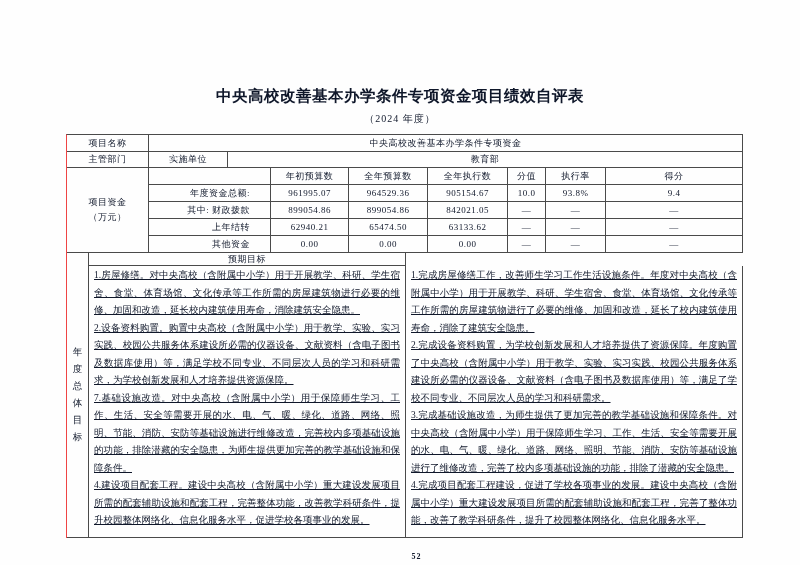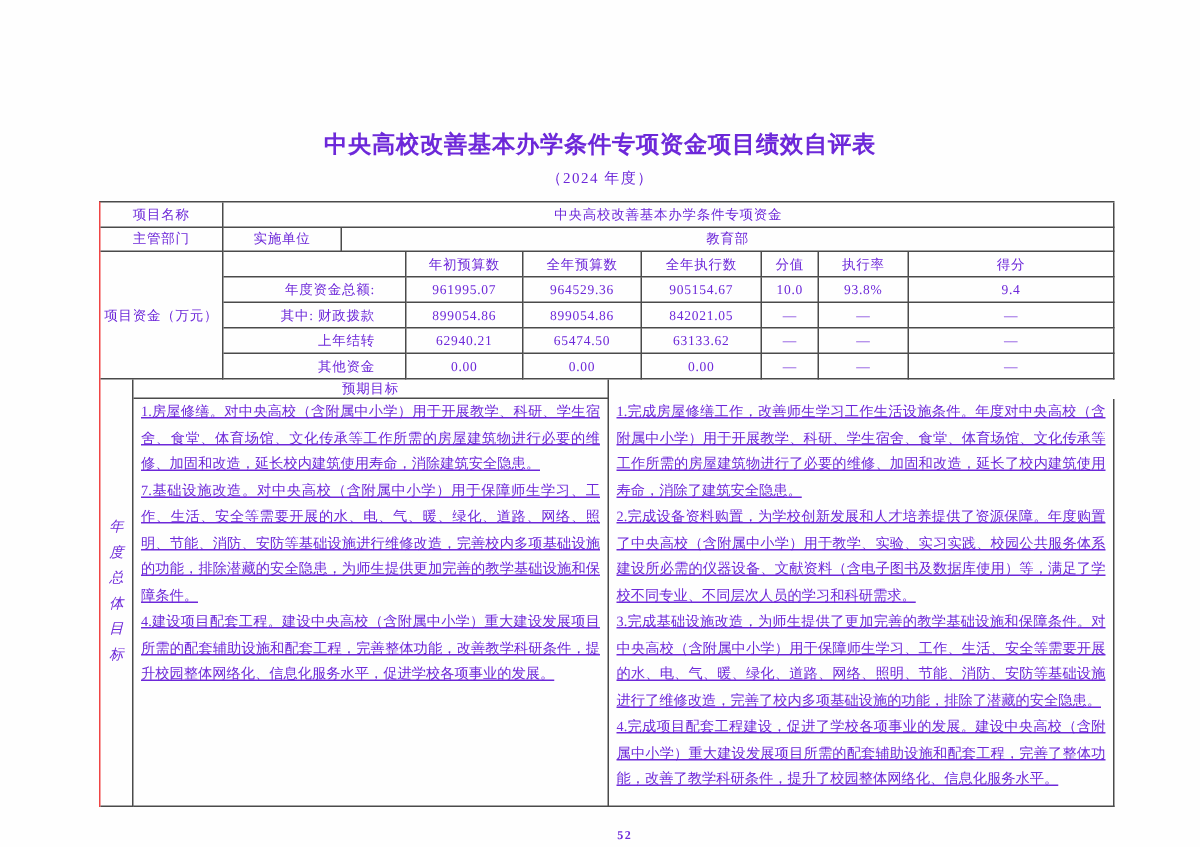--- a/index.html
+++ b/index.html
@@ -1,21 +1,21 @@
 <!DOCTYPE html>
 <html><head>
 <meta charset="utf-8">
 <style>
   html, body { margin:0; padding:0; background:#ffffff; }
   .sheet {
     position: relative;
     width: 800px; height: 565px;
     background: #fefefe;
     font-family: "Liberation Serif", "DejaVu Serif", serif;
-    color: #6d28d9;
+    color: #0f172a;
     overflow: hidden;
   }
   .title {
     padding-top: 86px;
     text-align: center;
     font-size: 15.5px;
     font-weight: bold;
     letter-spacing: 0.5px;
   }
   .subtitle {
@@ -51,30 +51,29 @@
   .h13 { height: 13px; }
   .flex1 { flex: 1 1 auto; min-width: 0; }
   .cA { width: 82px; flex: 0 0 82px; }
   .cB { width: 122px; flex: 0 0 122px; }
   .cC { width: 78px; flex: 0 0 78px; }
   .cD { width: 79px; flex: 0 0 79px; }
   .cE { width: 80px; flex: 0 0 80px; }
   .cF { width: 38px; flex: 0 0 38px; }
   .cG { width: 60px; flex: 0 0 60px; }
   .rlabel { justify-content: flex-end; padding-right: 20px; text-align: right; }
-  .fundsLabel { flex-direction: row; line-height: 15px; }
+  .fundsLabel { flex-direction: column; line-height: 15px; }
   .side { width: 22px; flex: 0 0 22px; }
   .vert {
     width: 1em;
     word-break: break-all;
     line-height: 17px;
     font-size: 9.5px;
     text-align: center;
     letter-spacing: 0;
-    font-style: italic;
   }
   .cExp { width: 317px; flex: 0 0 317px; }
   .paraCell {
     display: block;
     text-align: justify;
     font-size: 9.5px;
     line-height: 17.5px;
     padding: 1px 5px 7px 5px;
     letter-spacing: 0;
     text-decoration: underline;
@@ -172,20 +171,21 @@
       <div class="cell side">
         <div class="vert">年度总体目标</div>
       </div>
       <div class="col">
         <div class="row h13">
           <div class="cell cExp">预期目标</div>
         </div>
         <div class="row">
           <div class="cell cExp paraCell">
             <p>1.房屋修缮。对中央高校（含附属中小学）用于开展教学、科研、学生宿舍、食堂、体育场馆、文化传承等工作所需的房屋建筑物进行必要的维修、加固和改造，延长校内建筑使用寿命，消除建筑安全隐患。</p>
+            <p>2.设备资料购置。购置中央高校（含附属中小学）用于教学、实验、实习实践、校园公共服务体系建设所必需的仪器设备、文献资料（含电子图书及数据库使用）等，满足学校不同专业、不同层次人员的学习和科研需求，为学校创新发展和人才培养提供资源保障。</p>
             <p>7.基础设施改造。对中央高校（含附属中小学）用于保障师生学习、工作、生活、安全等需要开展的水、电、气、暖、绿化、道路、网络、照明、节能、消防、安防等基础设施进行维修改造，完善校内多项基础设施的功能，排除潜藏的安全隐患，为师生提供更加完善的教学基础设施和保障条件。</p>
             <p>4.建设项目配套工程。建设中央高校（含附属中小学）重大建设发展项目所需的配套辅助设施和配套工程，完善整体功能，改善教学科研条件，提升校园整体网络化、信息化服务水平，促进学校各项事业的发展。</p>
           </div>
           <div class="cell flex1 paraCell">
             <p>1.完成房屋修缮工作，改善师生学习工作生活设施条件。年度对中央高校（含附属中小学）用于开展教学、科研、学生宿舍、食堂、体育场馆、文化传承等工作所需的房屋建筑物进行了必要的维修、加固和改造，延长了校内建筑使用寿命，消除了建筑安全隐患。</p>
             <p>2.完成设备资料购置，为学校创新发展和人才培养提供了资源保障。年度购置了中央高校（含附属中小学）用于教学、实验、实习实践、校园公共服务体系建设所必需的仪器设备、文献资料（含电子图书及数据库使用）等，满足了学校不同专业、不同层次人员的学习和科研需求。</p>
             <p>3.完成基础设施改造，为师生提供了更加完善的教学基础设施和保障条件。对中央高校（含附属中小学）用于保障师生学习、工作、生活、安全等需要开展的水、电、气、暖、绿化、道路、网络、照明、节能、消防、安防等基础设施进行了维修改造，完善了校内多项基础设施的功能，排除了潜藏的安全隐患。</p>
             <p>4.完成项目配套工程建设，促进了学校各项事业的发展。建设中央高校（含附属中小学）重大建设发展项目所需的配套辅助设施和配套工程，完善了整体功能，改善了教学科研条件，提升了校园整体网络化、信息化服务水平。</p>
           </div>
         </div>

